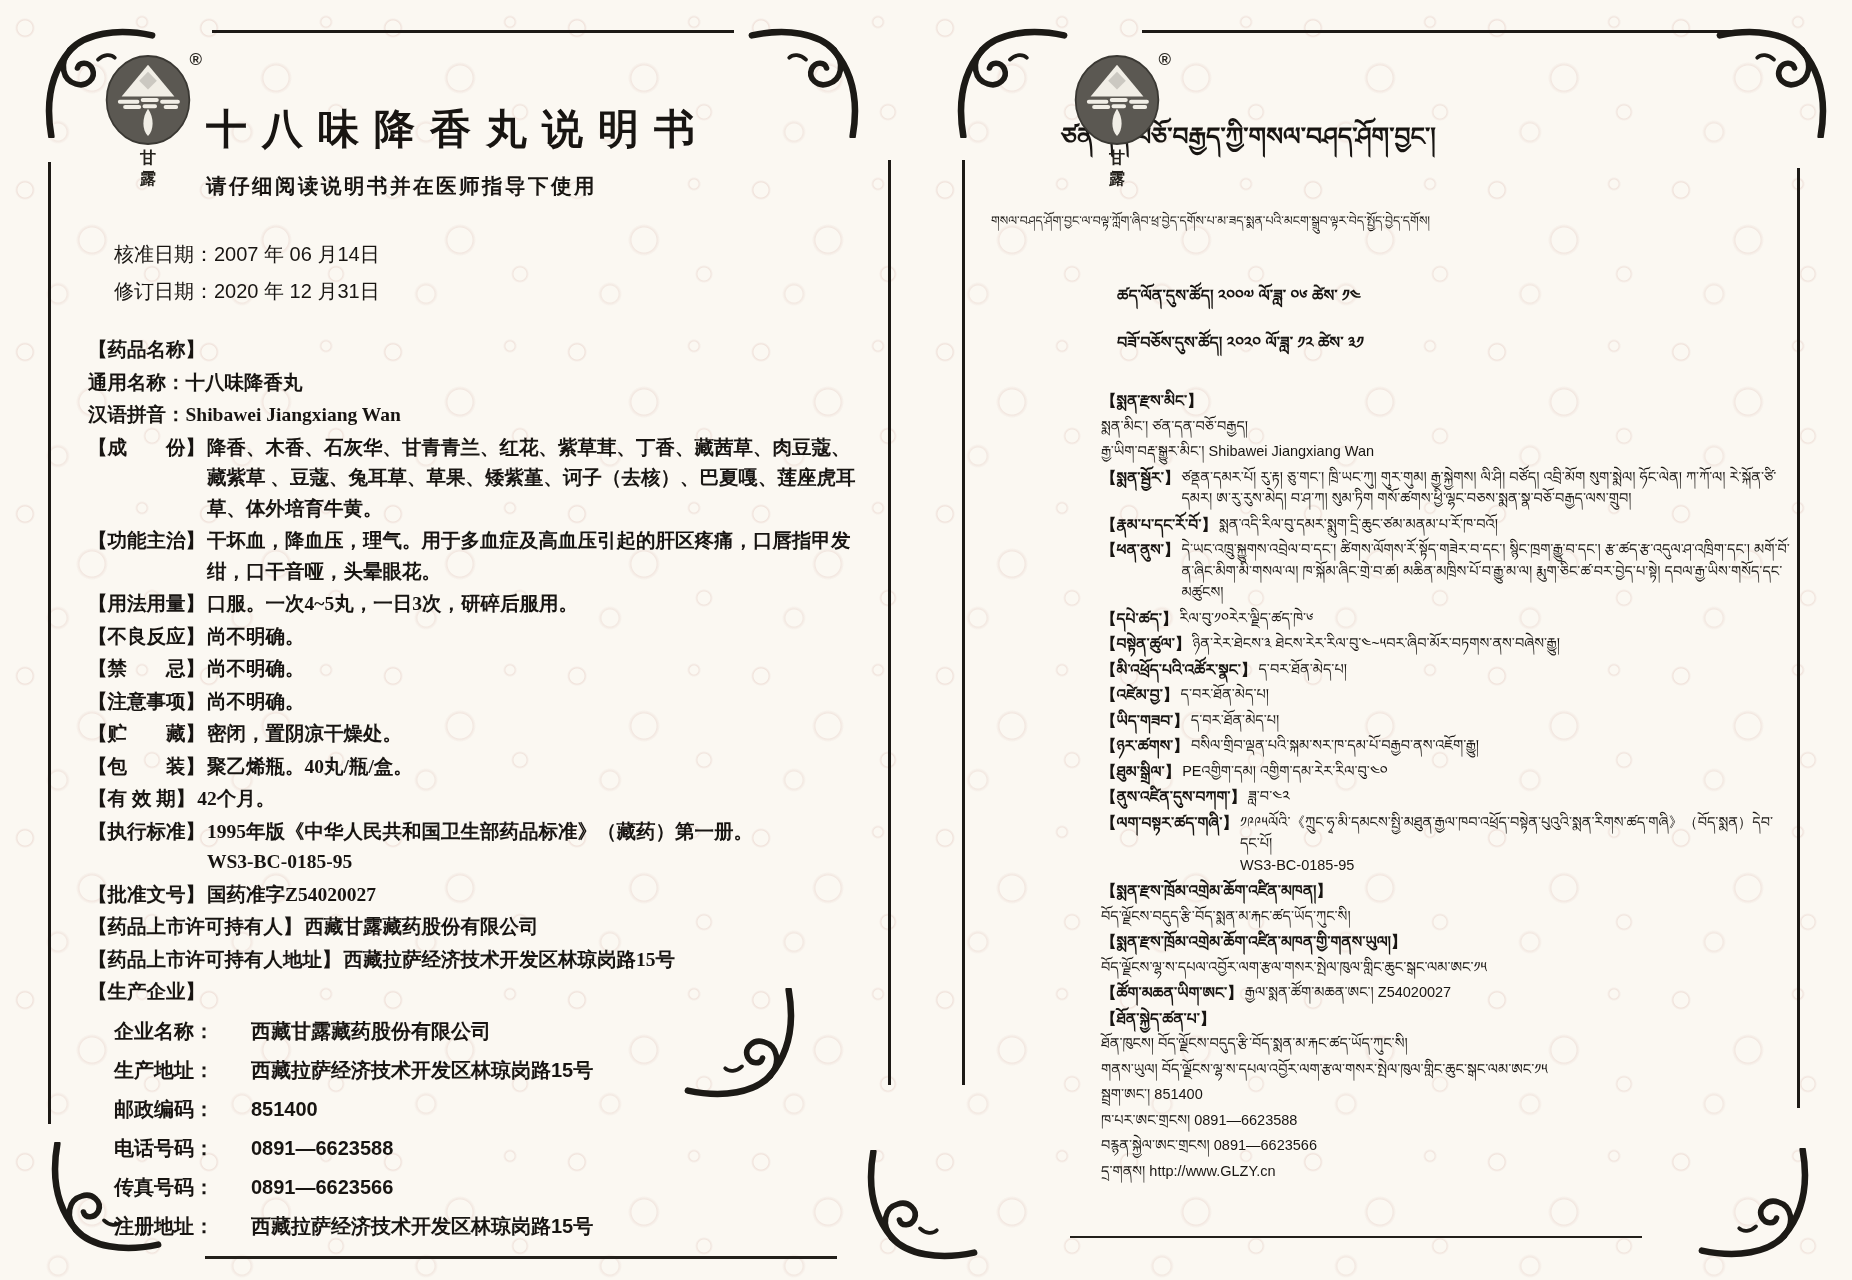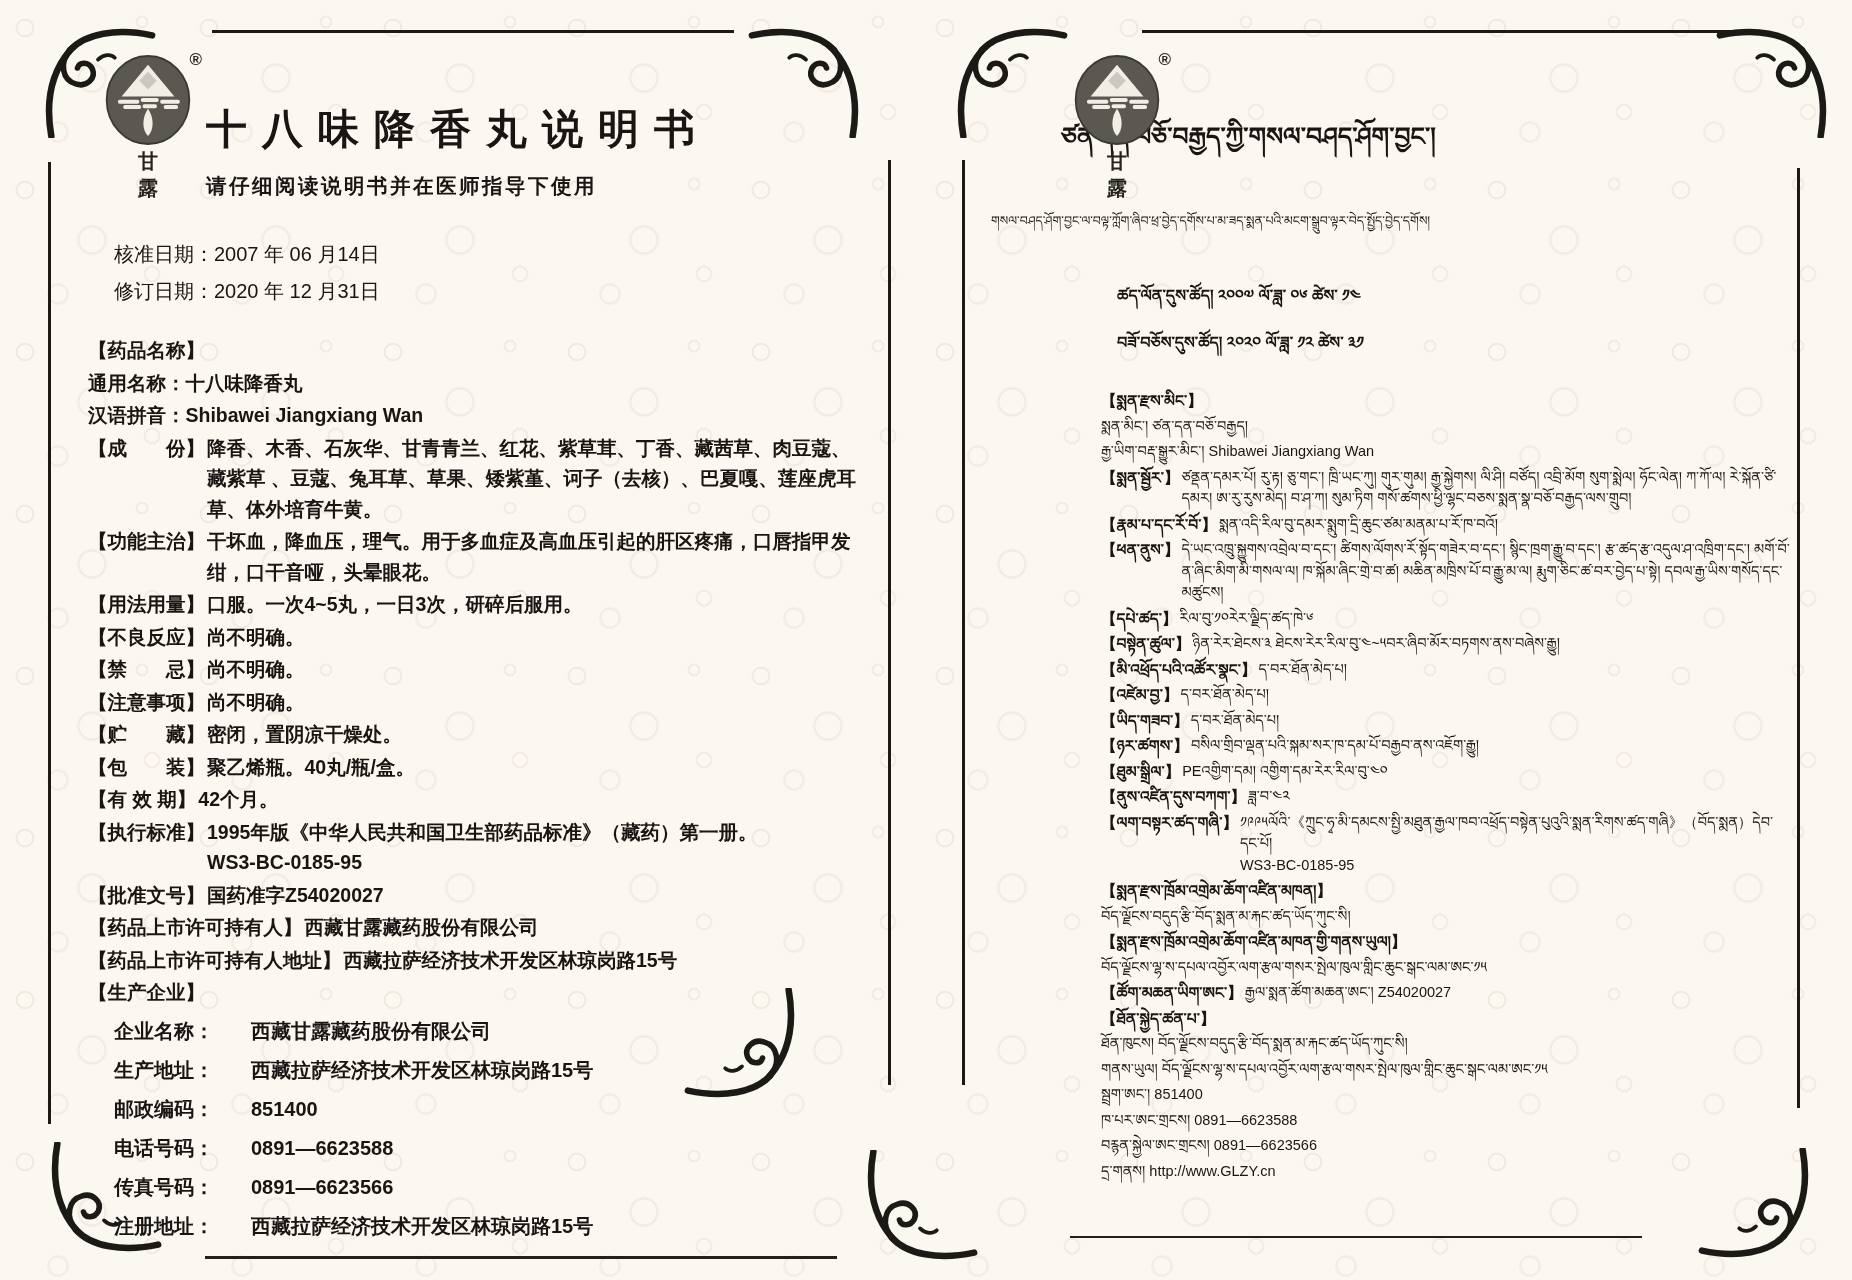--- a/index.html
+++ b/index.html
@@ -19,29 +19,29 @@
   
   .bline{position:absolute;background:#1d1a16;}
   
   .orn{position:absolute;width:128px;height:112px;}
   .orn svg{width:100%;height:100%;}
   .flipx{transform:scaleX(-1);} .flipy{transform:scaleY(-1);} .flipxy{transform:scale(-1,-1);}
   
   .logo-block{position:absolute;width:120px;text-align:center;}
   .logo-circle{width:88px;height:92px;margin:0 auto;display:block;}
   .rmark{position:absolute;top:-4px;right:6px;font-size:17px;font-weight:bold;color:#2a2722;}
-  .logo-text{margin-top:2px;font-size:20px;font-weight:bold;letter-spacing:26px;padding-left:26px;color:#25221d;}
+  .logo-text{margin-top:2px;font-size:16px;font-weight:bold;letter-spacing:26px;padding-left:26px;color:#25221d;}
   
   .page{position:absolute;top:48px;}
   .page-left{left:88px;width:772px;}
   .titles{margin-left:118px;width:648px;text-align:left;}
   .zh-title{margin:54px 0 0 0;font-size:41px;font-weight:bold;letter-spacing:15px;white-space:nowrap;}
   .zh-subtitle{margin-top:15px;font-size:20.5px;font-weight:bold;letter-spacing:2.5px;white-space:nowrap;}
   .dates{margin:36px 0 0 26px;font-size:20px;font-weight:normal;line-height:37px;}
-  .rows{margin-top:25px;font-size:19.5px;font-weight:600;}
+  .rows{margin-top:25px;font-size:19.5px;font-weight:600;font-family:Liberation Serif, serif;}
   .row{display:flex;line-height:30.5px;margin-bottom:2px;}
   .lab{white-space:nowrap;font-weight:bold;margin-right:2px;}
   .txt{flex:1;}
   .sub2{display:block;}
   .company{margin-top:4px;padding-left:26px;font-size:20px;font-weight:600;}
   .crow{display:flex;line-height:39px;gap:31px;}
   .clab{white-space:nowrap;margin-right:6px;}
   
   .page-right{left:985px;width:805px;}
   .bo-title{margin:60px 0 0 76px;font-size:25px;font-weight:600;white-space:nowrap;}

